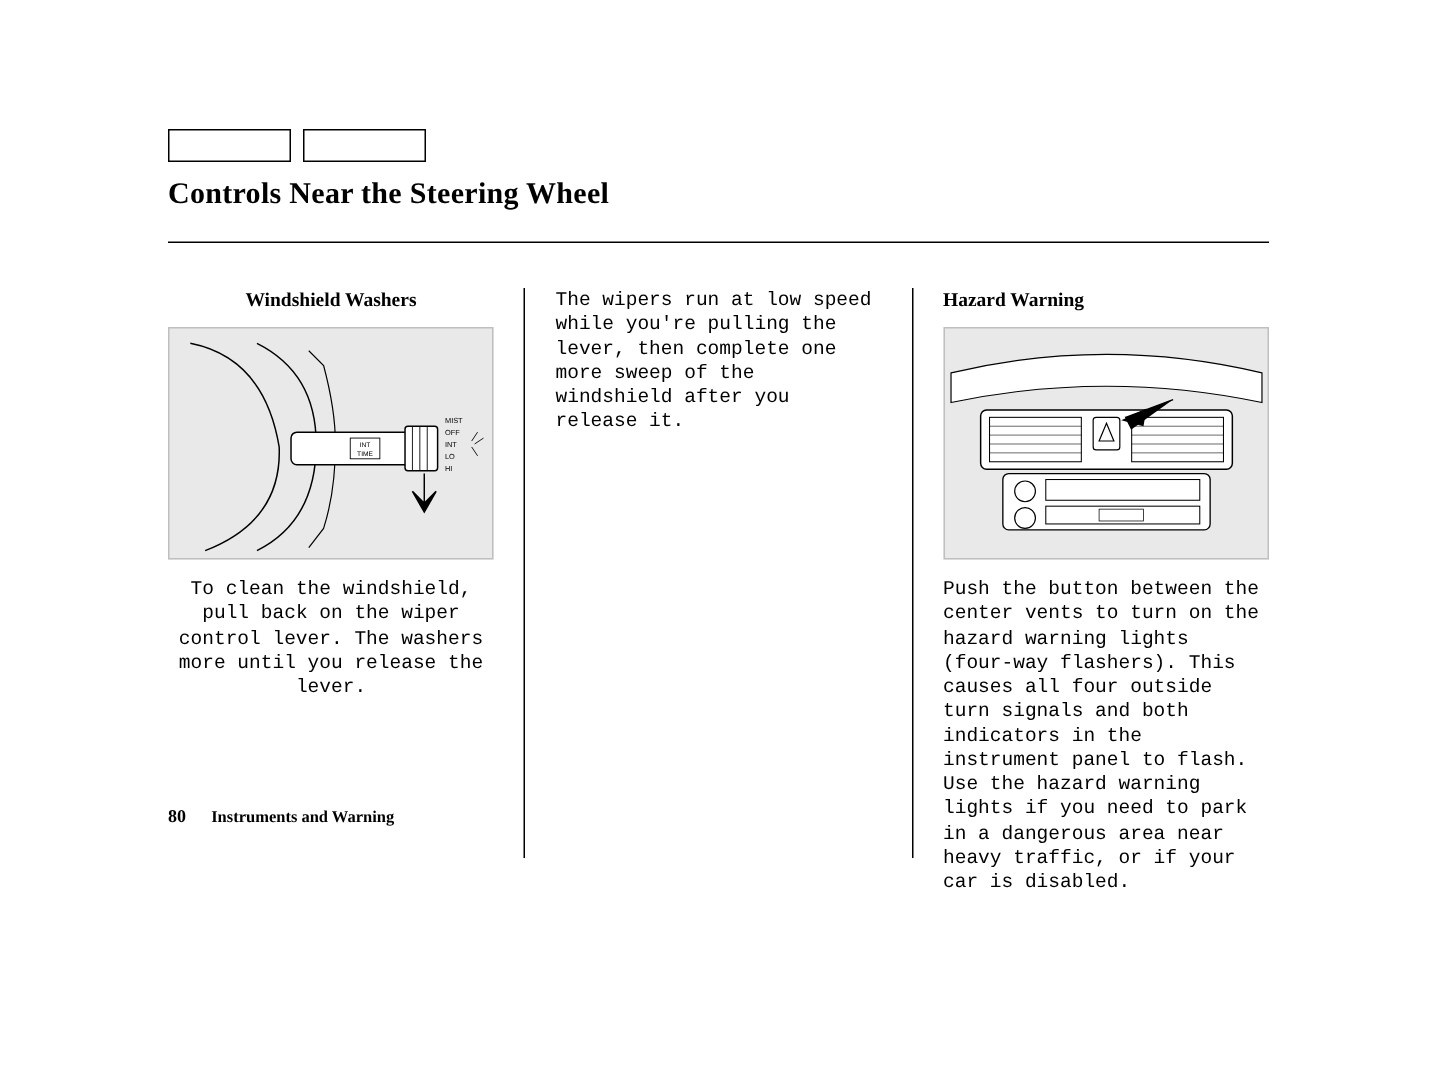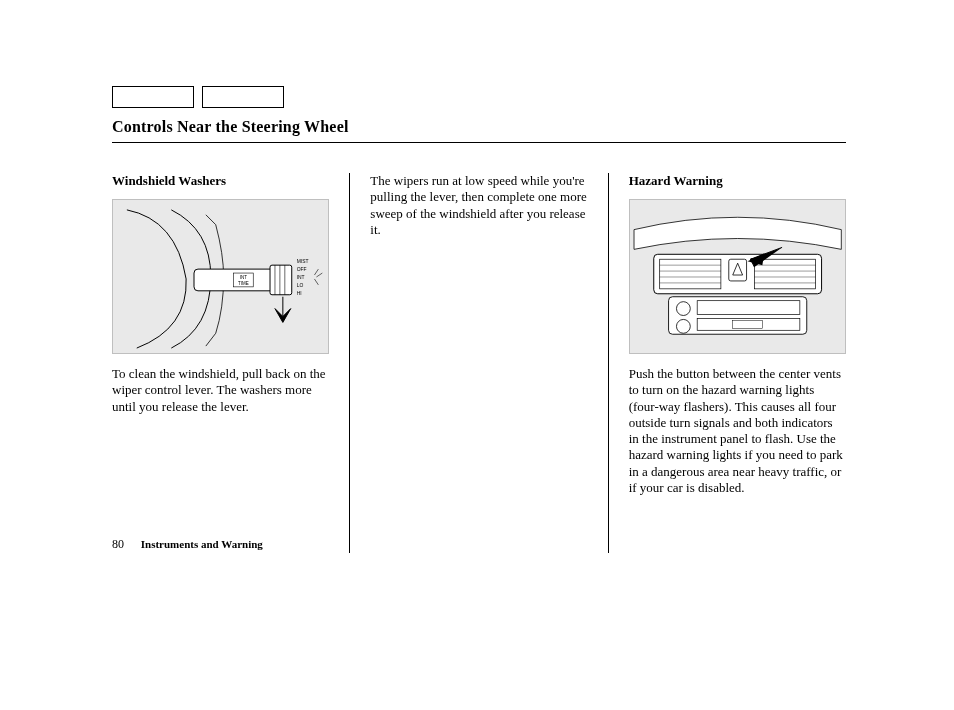--- a/index.html
+++ b/index.html
@@ -16,65 +16,66 @@
     margin-bottom: 10px;
   }
   .top-boxes .box {
     width: 82px;
     height: 22px;
     border: 1.5px solid #000;
   }
   .page-title {
     font-family: "Times New Roman", Georgia, serif;
     font-weight: bold;
-    font-size: 16px;
+    font-size: 20px;
     letter-spacing: 0.2px;
-    padding-bottom: 6px;
+    padding-bottom: 20px;
     border-bottom: 1px solid #000;
     margin-bottom: 30px;
   }
   .columns {
     display: flex;
     height: 380px;
   }
   .col {
     flex: 1;
     padding-right: 20px;
     padding-left: 20px;
     position: relative;
   }
-  .col:first-child { padding-left: 0; }
+  .col:first-child { padding-left: 0; text-align: center; }
   .col:last-child { padding-right: 0; }
   .col + .col { border-left: 0.8px solid #000; }
   .subhead {
     font-weight: bold;
     font-size: 13px;
     margin-bottom: 10px;
   }
   .body-text {
     font-size: 13px;
     line-height: 1.25;
+    font-family: Liberation Mono, monospace;
   }
   .illus {
     width: 100%;
     height: 155px;
     background: #e9e9e9;
     border: 0.5px solid #bfbfbf;
     margin-bottom: 12px;
     position: relative;
     overflow: hidden;
   }
   .footer {
     position: absolute;
     left: 112px;
     bottom: 158px;
     font-size: 11px;
   }
   .footer .pn {
-    font-weight: normal;
+    font-weight: bold;
     font-size: 12px;
     margin-right: 14px;
   }
   .footer .section {
     font-weight: bold;
   }
   
   .illus svg { width: 100%; height: 100%; display: block; }
 </style>
 </head>

